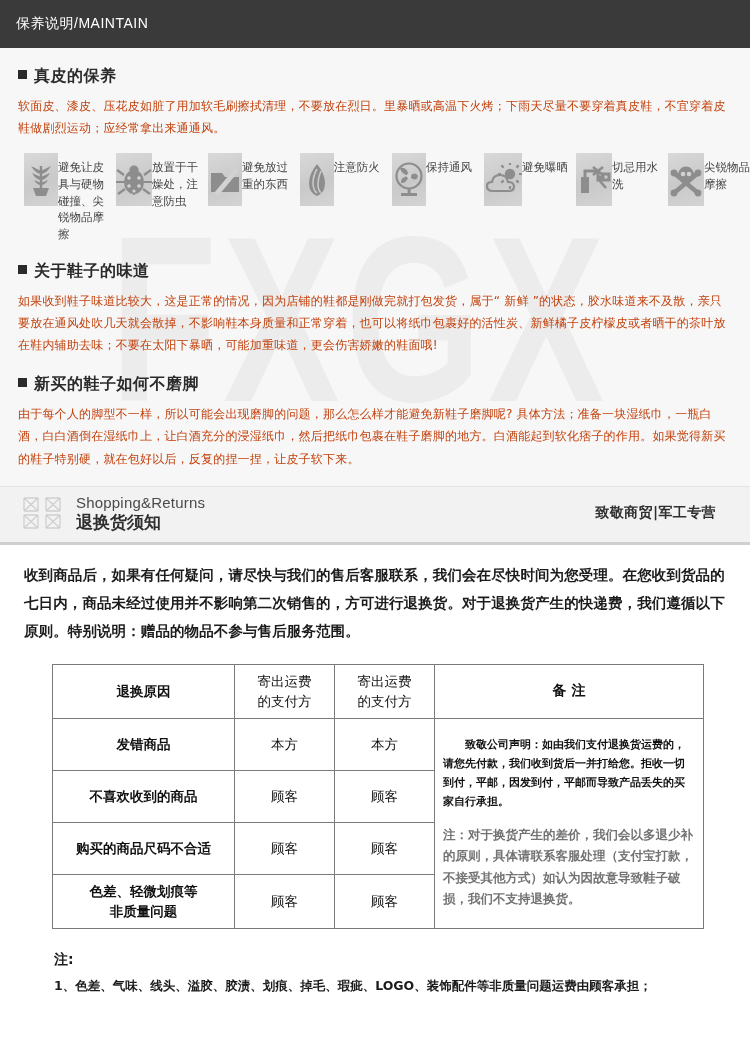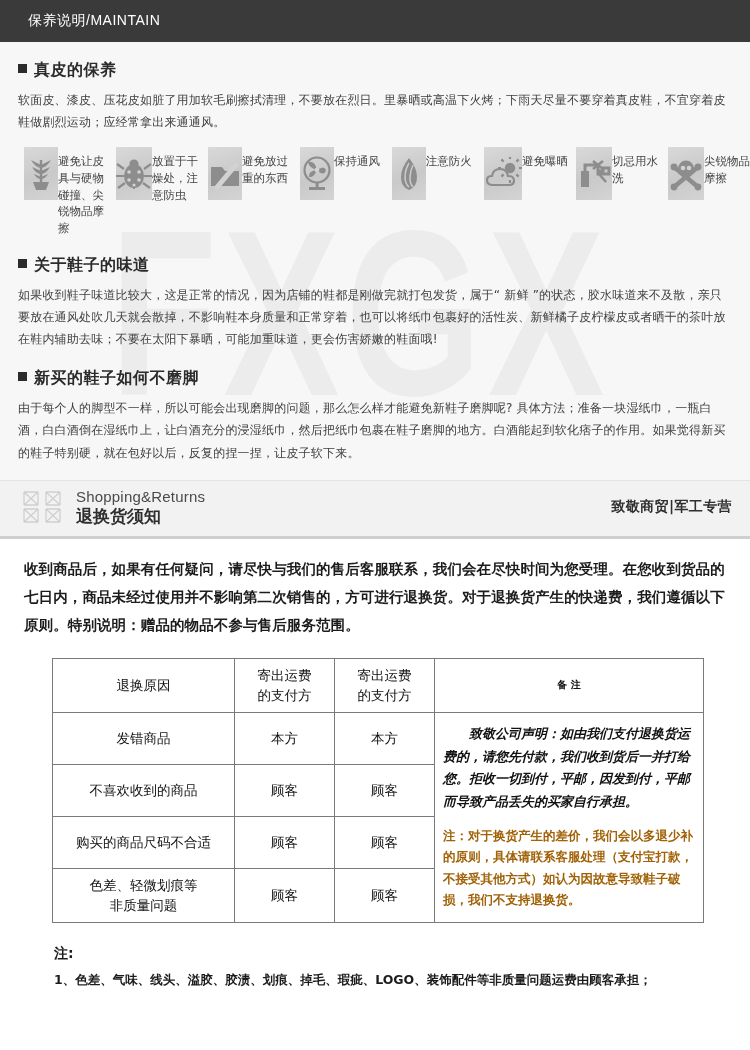--- a/index.html
+++ b/index.html
@@ -5,25 +5,25 @@
   * { box-sizing: border-box; margin: 0; padding: 0; }
   html, body {
     width: 750px;
     background: #ffffff;
     font-family: "DejaVu Sans", "Liberation Sans", sans-serif;
   }
   body { width: 750px; min-height: 1050px; position: relative; overflow: hidden; }
 
   
   .titlebar {
-    height: 42px;
+    height: 48px;
     background: #3a3a3a;
     display: flex;
     align-items: center;
-    padding-left: 28px;
+    padding-left: 16px;
   }
   .titlebar .t {
     color: #ffffff;
     font-size: 14px;
     letter-spacing: 0.5px;
     font-family: "Liberation Sans", sans-serif;
   }
 
   
   .maintain {
@@ -59,21 +59,21 @@
   }
   .sec-head .sq {
     display: inline-block;
     width: 9px; height: 9px;
     background: #2b2b2b;
     margin-right: 7px;
     vertical-align: 2px;
   }
   .para {
     font-size: 12px;
-    color: #404040;
+    color: #c2410c;
     line-height: 1.85;
     letter-spacing: 0.2px;
   }
 
   
   .iconrow {
     display: flex;
     margin: 14px 0 6px 0;
     padding: 0 4px;
   }
@@ -98,21 +98,21 @@
     margin-top: 6px;
     width: 88px;
   }
 
   
   .sr-banner {
     background: #f2f2f2;
     border-top: 1px solid #e3e3e3;
     display: flex;
     align-items: center;
-    padding: 10px 18px 12px 22px;
+    padding: 10px 34px 12px 22px;
     height: 56px;
   }
   .sr-mark { width: 40px; height: 34px; margin-right: 14px; flex: none; }
   .sr-titles { flex: none; }
   .sr-en {
     font-size: 15px; color: #4a4a4a; letter-spacing: 0.2px;
     font-family: "Liberation Sans", sans-serif; line-height: 1.15;
   }
   .sr-cn {
     font-size: 17px; font-weight: bold; color: #2f2f2f;
@@ -141,31 +141,30 @@
     margin: 18px 0 0 28px;
     border-collapse: collapse;
     table-layout: fixed;
   }
   table.rt td {
     border: 1px solid #7a7a7a;
     vertical-align: middle;
     padding: 6px 8px;
     color: #111;
   }
-  .c-reason { width: 182px; text-align: center; font-size: 13.5px; font-weight: normal; line-height: 1.5; }
+  .c-reason { width: 182px; text-align: center; font-size: 13.5px; font-weight: bold; line-height: 1.5; }
   .c-fee    { width: 100px; text-align: center; font-size: 13.5px; font-weight: normal; line-height: 1.5; }
   .c-note   { text-align: left; }
   .th-cell  { height: 54px; }
   .note-p1 {
-    font-size: 13px; font-weight: bold; line-height: 1.72; color: #111;
+    font-size: 11px; font-weight: bold; line-height: 1.72; color: #111;
     text-indent: 2em;
-    font-style: italic;
   }
   .note-p2 {
-    font-size: 12.5px; font-weight: bold; line-height: 1.72; color: #a16207;
+    font-size: 12.5px; font-weight: bold; line-height: 1.72; color: #737373;
     margin-top: 12px;
   }
   .note-cell { padding: 8px 10px 8px 10px; }
 
   
   .fn { padding: 22px 24px 0 30px; }
   .fn-head { font-size: 14px; font-weight: bold; color: #1c1c1c; margin-bottom: 5px; }
   .fn-line { font-size: 12.5px; font-weight: bold; color: #1c1c1c; line-height: 1.95; }
   .tips { padding: 26px 24px 20px 30px; }
 </style>
@@ -234,46 +233,46 @@
               <path d="M3 9 L14 9 L17 13 L31 13 L31 28 L3 28 Z"></path>
               <path d="M6 29 L27 4 L31 7 L10 32 Z" fill="#d2d2d2"></path>
             </g>
           </svg>
         </div>
         <div class="iconlabel">避免放过重的东西</div>
       </div>
 
       <div class="iconcell">
         <div class="icontile">
+          <svg width="30" height="36" viewBox="0 0 30 36">
+            <g fill="#8d8d8d">
+              <path d="M15 2 Q7 12 7 21 Q7 31 15 34 Q23 31 23 21 Q23 12 15 2 Z"></path>
+              <path d="M15 7 Q11 14 11 21 Q11 28 15 31" stroke="#c9c9c9" stroke-width="1.6" fill="none"></path>
+              <path d="M19 9 Q16 15 16 22 Q16 28 19 31" stroke="#c9c9c9" stroke-width="1.6" fill="none"></path>
+            </g>
+          </svg>
+        </div>
+        <div class="iconlabel">注意防火</div>
+      </div>
+
+      <div class="iconcell">
+        <div class="icontile">
           <svg width="34" height="36" viewBox="0 0 34 36">
             <g fill="#8d8d8d">
               <circle cx="17" cy="14" r="12.5" fill="none" stroke="#8d8d8d" stroke-width="2.2"></circle>
               <path d="M17 14 Q9 12 8 6 Q15 4 17 14 Z"></path>
               <path d="M17 14 Q24 9 26 14 Q24 21 17 14 Z"></path>
               <path d="M17 14 Q14 22 9 21 Q8 15 17 14 Z"></path>
               <circle cx="17" cy="14" r="2.4" fill="#d2d2d2"></circle>
               <rect x="15.6" y="26" width="3" height="6"></rect>
               <rect x="9" y="31" width="16" height="3"></rect>
             </g>
           </svg>
         </div>
         <div class="iconlabel">保持通风</div>
-      </div>
-
-      <div class="iconcell">
-        <div class="icontile">
-          <svg width="30" height="36" viewBox="0 0 30 36">
-            <g fill="#8d8d8d">
-              <path d="M15 2 Q7 12 7 21 Q7 31 15 34 Q23 31 23 21 Q23 12 15 2 Z"></path>
-              <path d="M15 7 Q11 14 11 21 Q11 28 15 31" stroke="#c9c9c9" stroke-width="1.6" fill="none"></path>
-              <path d="M19 9 Q16 15 16 22 Q16 28 19 31" stroke="#c9c9c9" stroke-width="1.6" fill="none"></path>
-            </g>
-          </svg>
-        </div>
-        <div class="iconlabel">注意防火</div>
       </div>
 
       <div class="iconcell">
         <div class="icontile">
           <svg width="38" height="34" viewBox="0 0 38 34">
             <g stroke="#8d8d8d" stroke-width="2" fill="none">
               <circle cx="26" cy="11" r="5.2" fill="#8d8d8d" stroke="none"></circle>
               <path d="M26 2 L26 -1 M26 23 L26 26 M35 11 L38 11 M17 11 L14 11
                        M32.4 4.6 L34.6 2.4 M19.6 17.4 L17.4 19.6
                        M32.4 17.4 L34.6 19.6 M19.6 4.6 L17.4 2.4" stroke="#8d8d8d" stroke-width="2.2"></path>
@@ -357,21 +356,21 @@
       <tr>
         <td class="c-reason th-cell">退换原因</td>
         <td class="c-fee th-cell">
           <div>寄出运费</div>
           <div>的支付方</div>
         </td>
         <td class="c-fee th-cell">
           <div>寄出运费</div>
           <div>的支付方</div>
         </td>
-        <td class="c-note th-cell" style="text-align:center;font-size:10px;font-weight:bold;">备 注</td>
+        <td class="c-note th-cell" style="text-align:center;font-size:14px;font-weight:bold;">备 注</td>
       </tr>
 
       <tr>
         <td class="c-reason" style="height:52px">发错商品</td>
         <td class="c-fee">本方</td>
         <td class="c-fee">本方</td>
         <td class="c-note note-cell" rowspan="4">
           <div class="note-p1">致敬公司声明：如由我们支付退换货运费的，请您先付款，我们收到货后一并打给您。拒收一切到付，平邮，因发到付，平邮而导致产品丢失的买家自行承担。</div>
           <div class="note-p2">注：对于换货产生的差价，我们会以多退少补的原则，具体请联系客服处理（支付宝打款，不接受其他方式）如认为因故意导致鞋子破损，我们不支持退换货。</div>
         </td>

